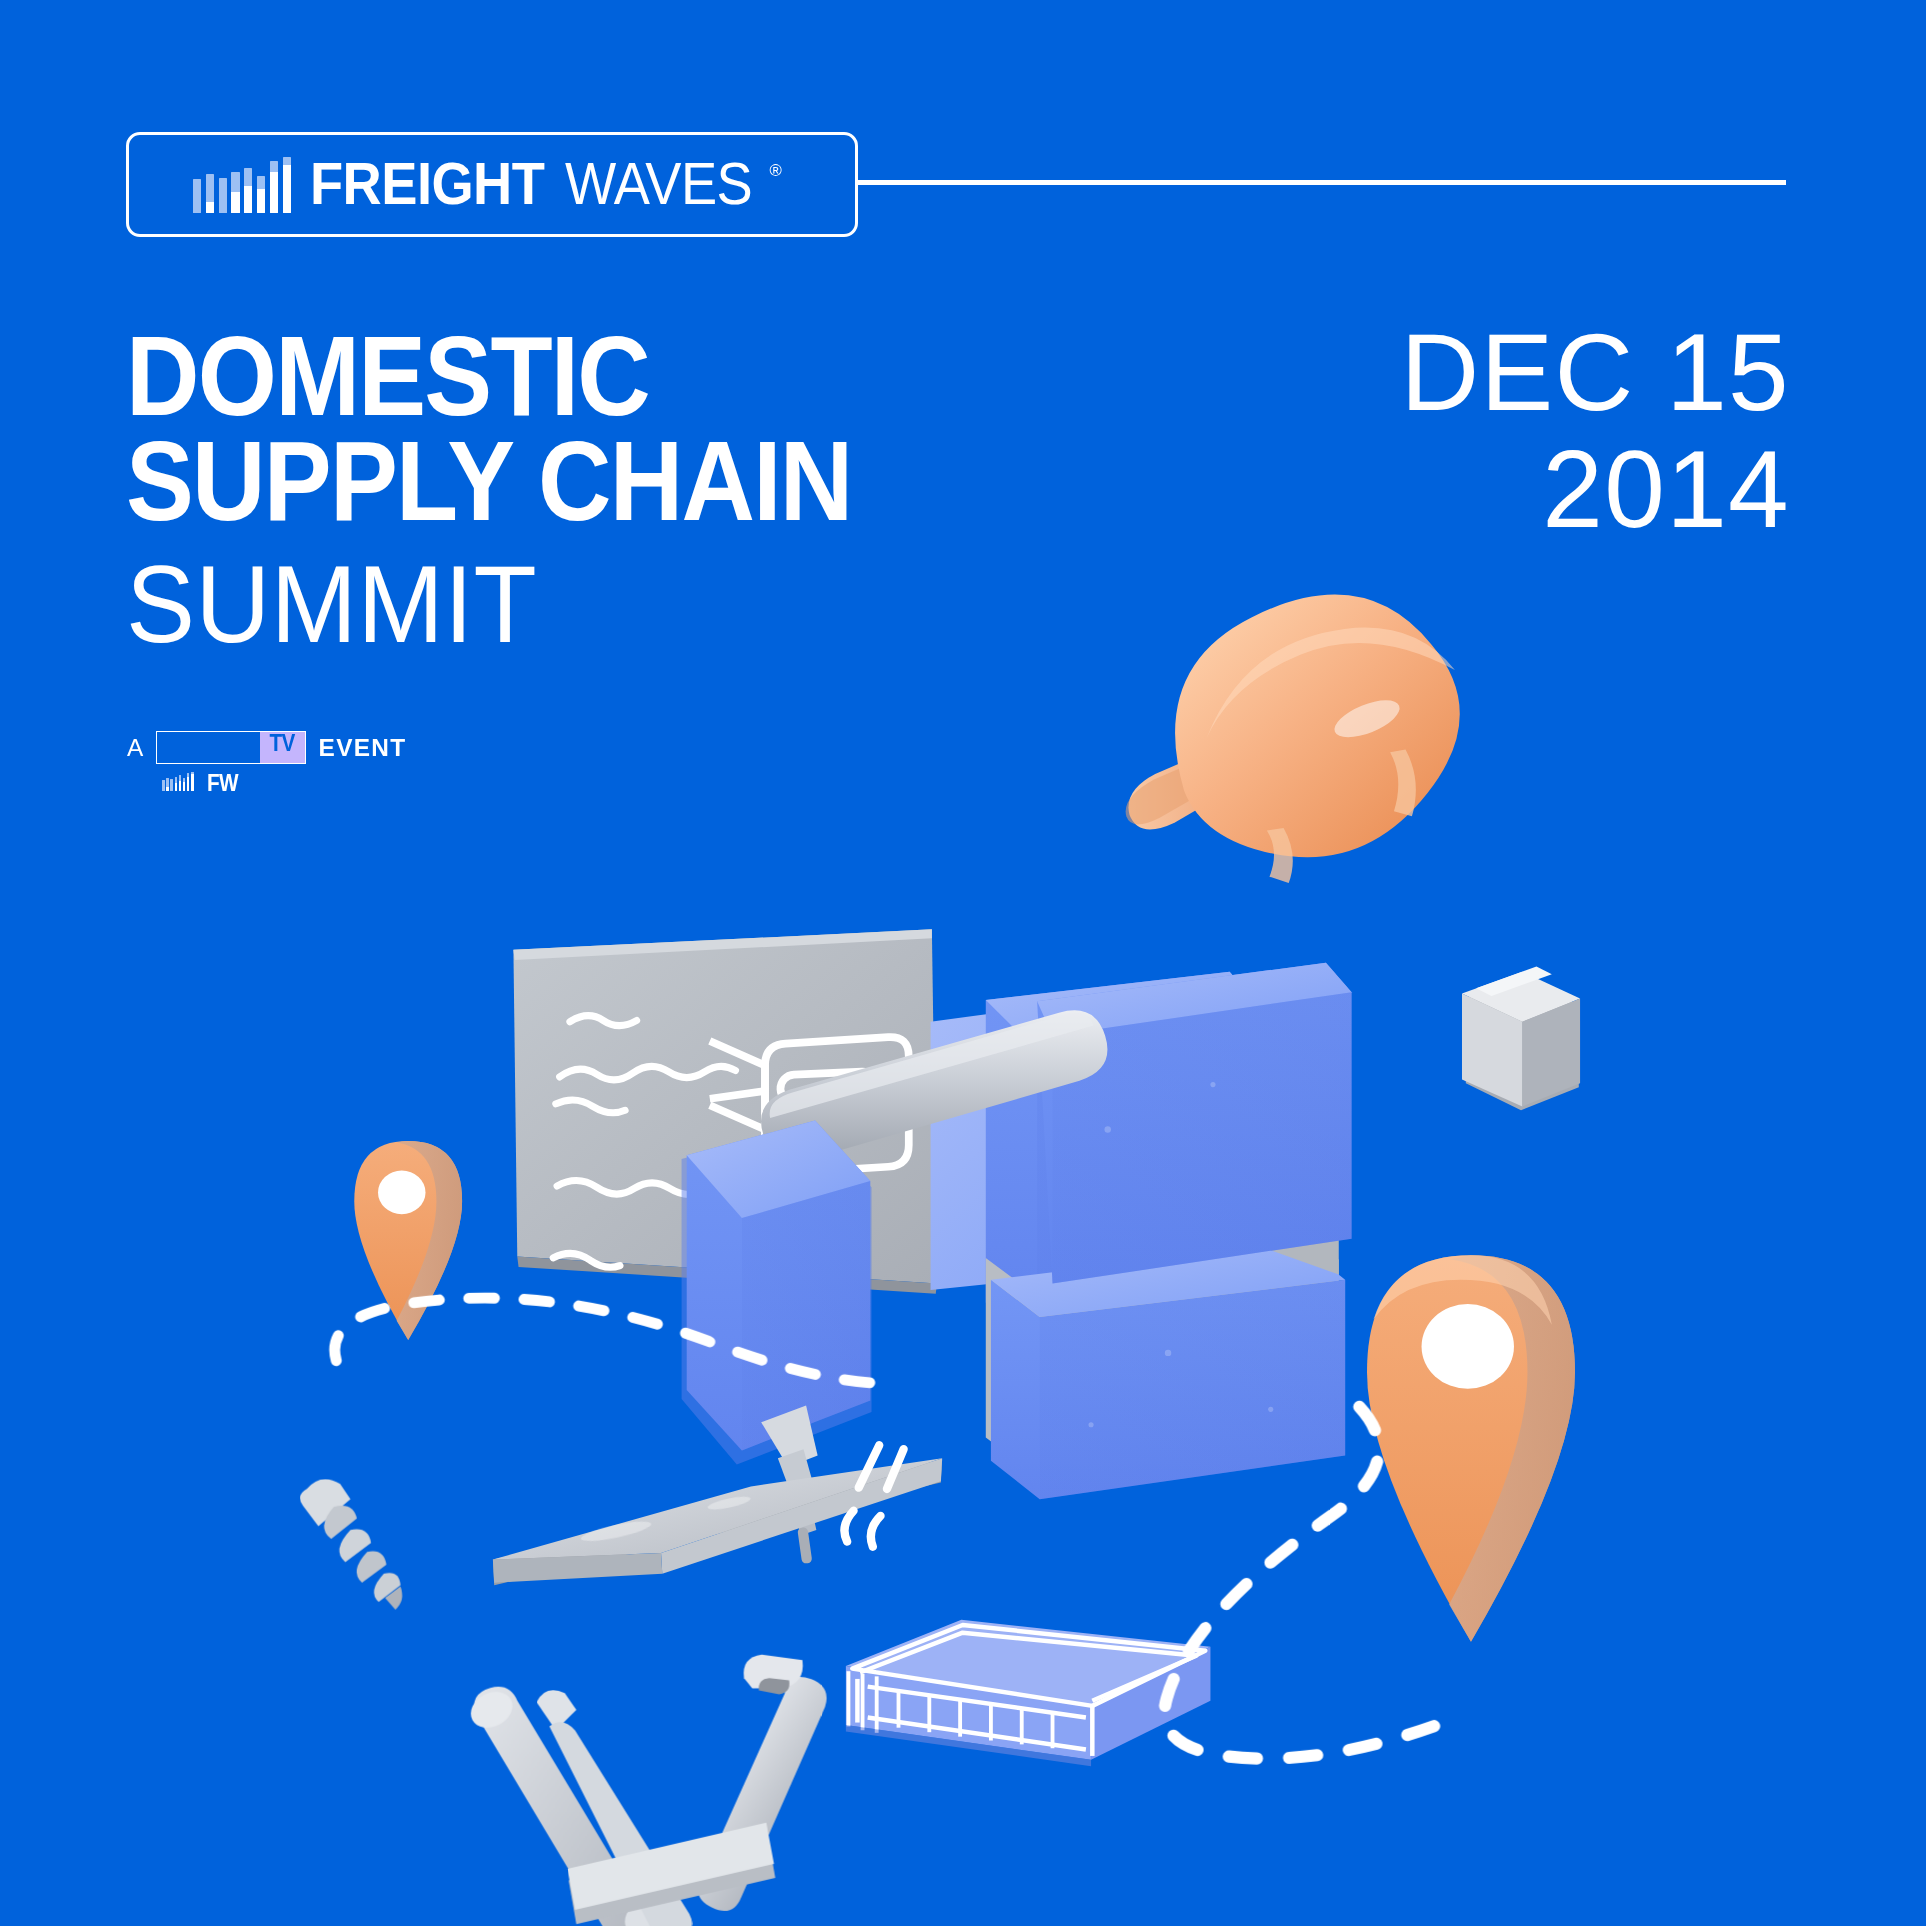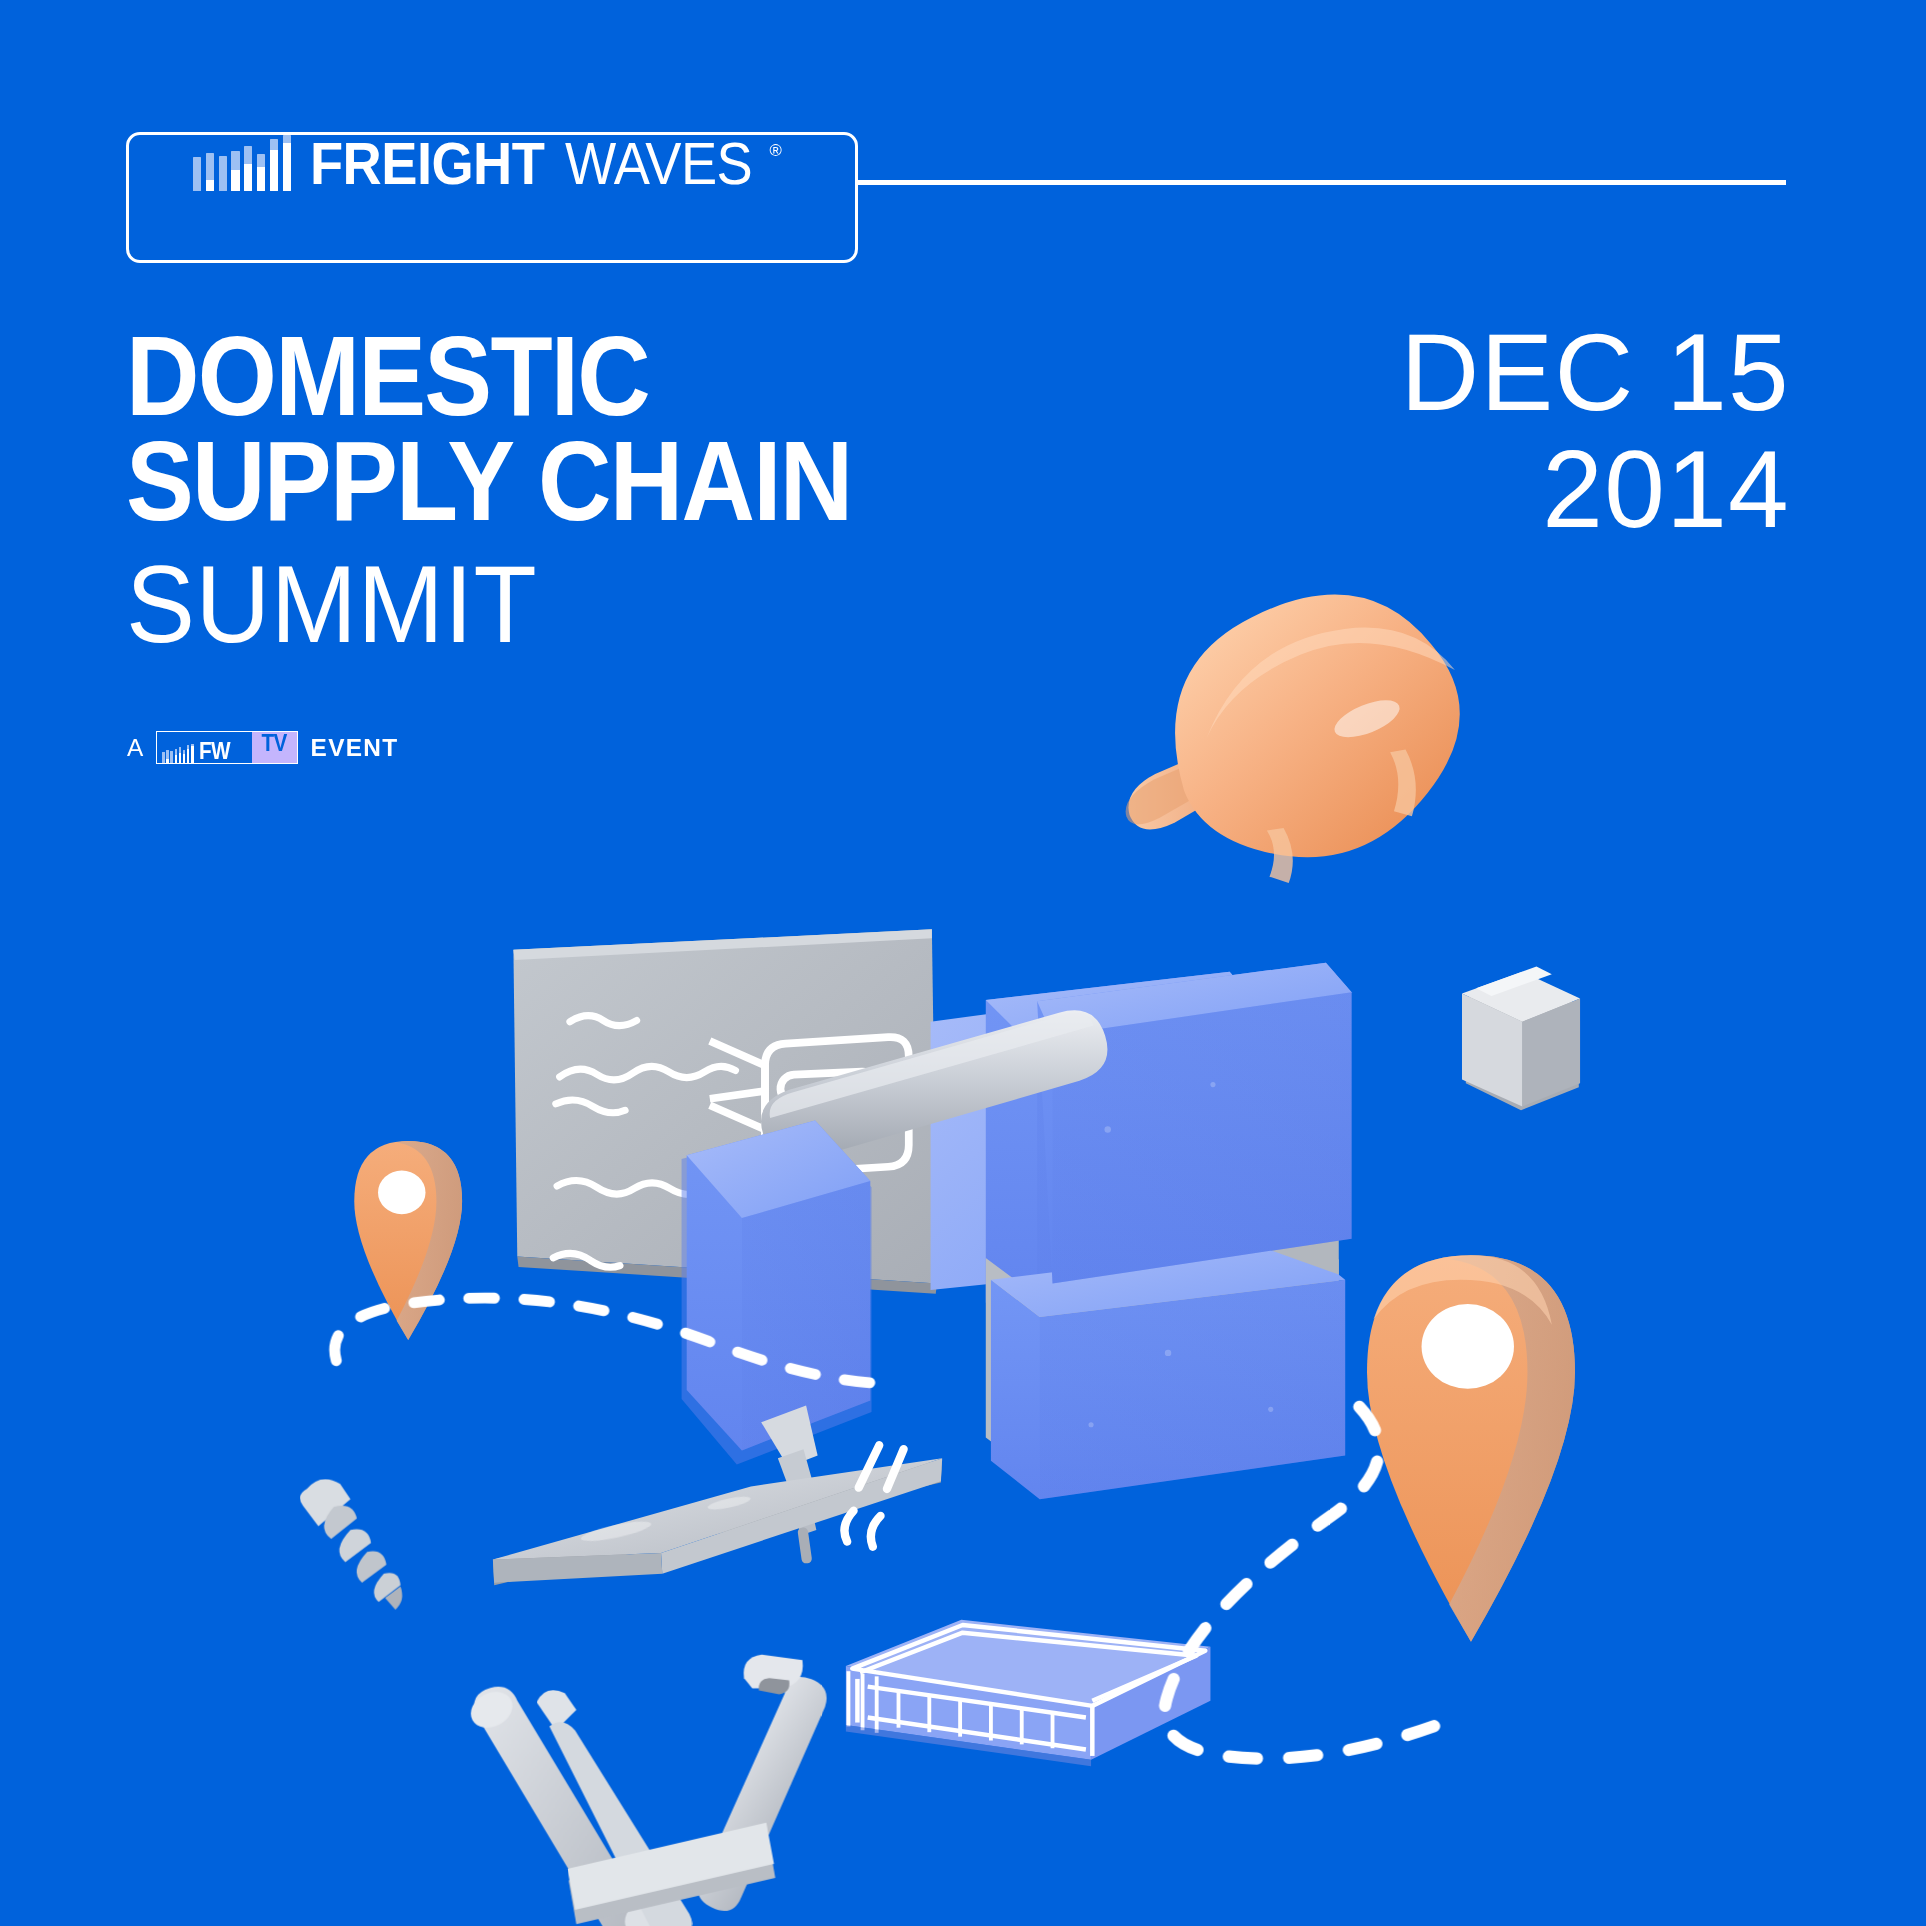--- a/index.html
+++ b/index.html
@@ -5,23 +5,23 @@
   html,body{margin:0;padding:0;background:#0062dc;}
   *{box-sizing:border-box;}
   .canvas{
     position:relative;width:1926px;height:1926px;overflow:hidden;
     background:#0062dc;
     font-family:"Liberation Sans","DejaVu Sans",sans-serif;
   }
 
   
   .logo-box{
-    position:absolute;left:126px;top:132px;width:732px;height:131px;
+    position:absolute;left:126px;top:132px;width:732px;height:105px;
     border:3.2px solid #ffffff;border-radius:14px;
-    display:flex;align-items:flex-start;padding-left:64px;
+    display:flex;align-items:center;padding-left:64px;
   }
   .logo-mark{display:flex;align-items:flex-end;height:56px;gap:4.5px;margin-right:19px;}
   .logo-mark i{display:block;width:8.3px;border-radius:0.6px;}
   .logo-word{display:flex;align-items:baseline;}
   .logo-word .t1{
     font-size:59px;font-weight:700;color:#fff;letter-spacing:-0.6px;
     font-stretch:condensed;line-height:1;
     transform:scaleX(.92);transform-origin:left center;
   }
   .logo-word .t2{
@@ -50,21 +50,21 @@
 
   
   .fwtv{position:absolute;left:127px;top:729px;display:flex;align-items:center;height:37px;}
   .fwtv .pre,.fwtv .post{
     color:#fff;font-size:24.4px;font-weight:400;letter-spacing:1.3px;
   }
   .fwtv .pre{margin-right:11.6px;}
   .fwtv .post{margin-left:13px;font-weight:bold;}
   .fwtv .chip{display:flex;height:33px;border:1.9px solid #fff;}
   .fwtv .fw{
-    background:#0062dc;display:flex;align-items:flex-end;padding:0 7.7px 0 5.1px;gap:5px;
+    background:#0062dc;display:flex;align-items:flex-start;padding:0 7.7px 0 5.1px;gap:13px;margin-top:40px;
   }
   .fwtv .fw .mini{display:flex;align-items:flex-end;height:19px;gap:1.5px;}
   .fwtv .fw .mini i{display:block;width:2.6px;border-radius:0.3px;}
   .fwtv .fw .lbl{color:#fff;font-weight:700;font-size:23px;letter-spacing:-0.6px;
     transform:scaleX(.9);transform-origin:left center;line-height:1;}
   .fwtv .tv{
     background:#c4b5fd;display:flex;align-items:flex-start;justify-content:center;padding:0 8.3px;margin-left:11px;
   }
   .fwtv .tv span{color:#0062dc;font-weight:700;font-size:23px;letter-spacing:-0.6px;
     transform:scaleX(.9);line-height:1;}

